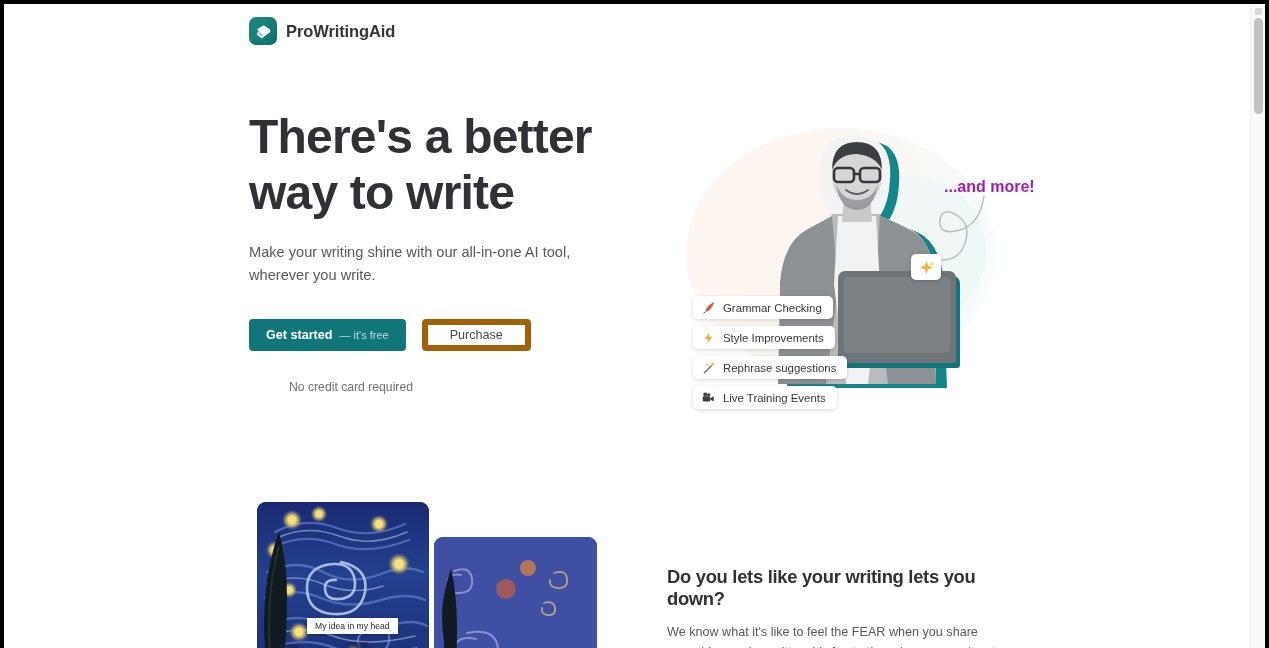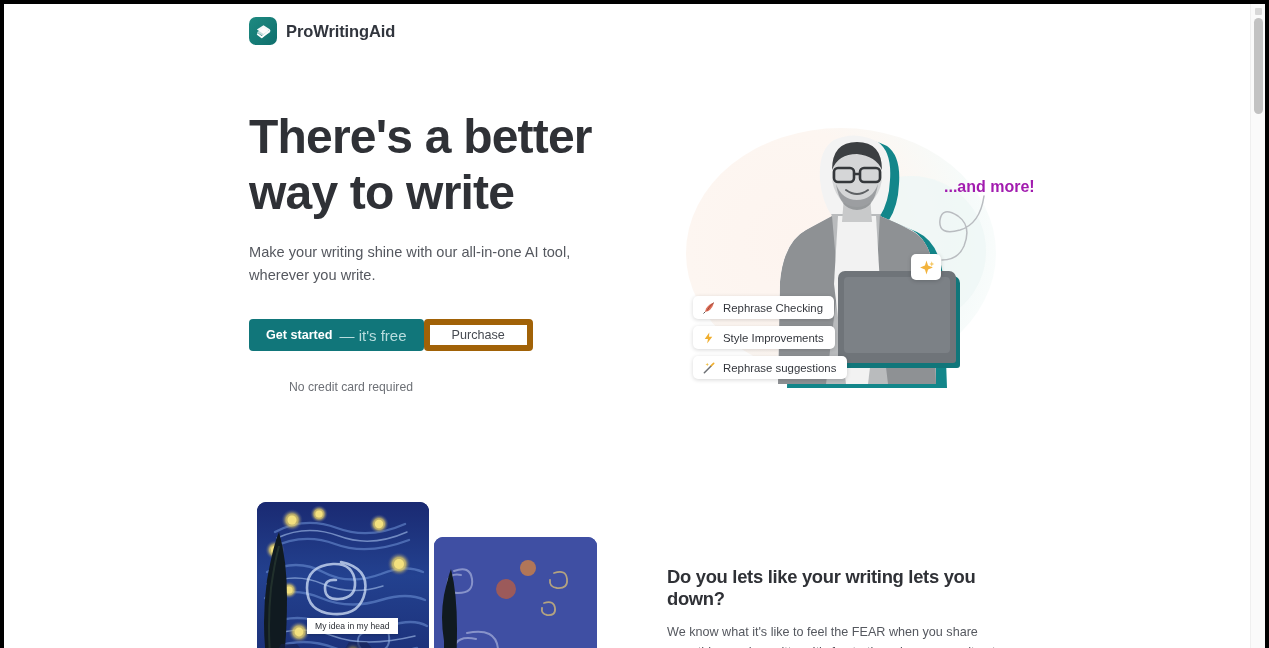--- a/index.html
+++ b/index.html
@@ -136,38 +136,39 @@
     margin-top: 20px;
     font-size: 14.6px;
     line-height: 23px;
     color: #55585f;
     width: 330px;
   }
   #hero-actions {
     margin-top: 32px;
     display: flex;
     align-items: center;
+    gap: 16px;
   }
   #btn-get-started {
     background: #11767a;
     border: none;
     border-radius: 4px;
     padding: 0 17px;
     height: 32px;
     display: inline-flex;
     align-items: center;
     gap: 7px;
     cursor: pointer;
     font-family: "Liberation Sans", sans-serif;
   }
   #btn-get-started .label {
     font-size: 12.6px; font-weight: bold; color: #ffffff;
   }
   #btn-get-started .sub {
-    font-size: 15px; color: #b9ddde;
+    font-size: 11px; color: #b9ddde;
   }
   #btn-purchase {
     background: #ffffff;
     border: 6px solid #a16207;
     border-radius: 4px;
     height: 32px;
     padding: 0 22px;
     font-size: 12.6px;
     color: #464a51;
     cursor: pointer;
@@ -444,21 +445,21 @@
         </div>
 
         <div class="feature-pill" id="pill-0">
           <span class="pill-icon">
             <svg width="14" height="14" viewBox="0 0 24 24">
               <path d="M20 3 Q12 5 7 13 L5 19 L11 17 Q19 12 20 3 Z" fill="#e0705a"></path>
               <path d="M20 3 Q13 8 9 16" fill="none" stroke="#8c3f31" stroke-width="1.4" stroke-linecap="round"></path>
               <path d="M5 19 L3 21" stroke="#4e4a46" stroke-width="1.6" stroke-linecap="round"></path>
             </svg>
           </span>
-          <span class="pill-text">Rephrase Checking</span>
+          <span class="pill-text">Grammar Checking</span>
         </div>
 
         <div class="feature-pill" id="pill-1">
           <span class="pill-icon">
             <svg width="13" height="14" viewBox="0 0 24 24">
               <path d="M13.5 2 L5 14 L11 14 L9.5 22 L19 9.5 L13 9.5 Z" fill="#f0ae2e"></path>
             </svg>
           </span>
           <span class="pill-text">Style Improvements</span>
         </div>
@@ -467,20 +468,31 @@
           <span class="pill-icon">
             <svg width="14" height="14" viewBox="0 0 24 24">
               <path d="M4 20 L16 8" stroke="#6c6f74" stroke-width="2.6" stroke-linecap="round"></path>
               <path d="M16 8 L20 4" stroke="#f0ae2e" stroke-width="2.8" stroke-linecap="round"></path>
               <path d="M9 3 L9.9 5.1 L12 6 L9.9 6.9 L9 9 L8.1 6.9 L6 6 L8.1 5.1 Z" fill="#f0c24e"></path>
             </svg>
           </span>
           <span class="pill-text">Rephrase suggestions</span>
         </div>
 
+        <div class="feature-pill" id="pill-3">
+          <span class="pill-icon">
+            <svg width="15" height="14" viewBox="0 0 24 24">
+              <rect x="2" y="9" width="13" height="9" rx="2" fill="#3c4046"></rect>
+              <path d="M15 12.5 L21 9 L21 18 L15 14.5 Z" fill="#3c4046"></path>
+              <circle cx="6.5" cy="6" r="3.4" fill="#3c4046"></circle>
+              <circle cx="12.5" cy="6.5" r="2.8" fill="#3c4046"></circle>
+            </svg>
+          </span>
+          <span class="pill-text">Live Training Events</span>
+        </div>
 
       </div>
     </section>
 
     <section id="section-two">
 
       <div id="art-two">
 
         <div id="painting-card">
           <svg id="painting-svg" width="172" height="164" viewBox="0 0 172 164">

